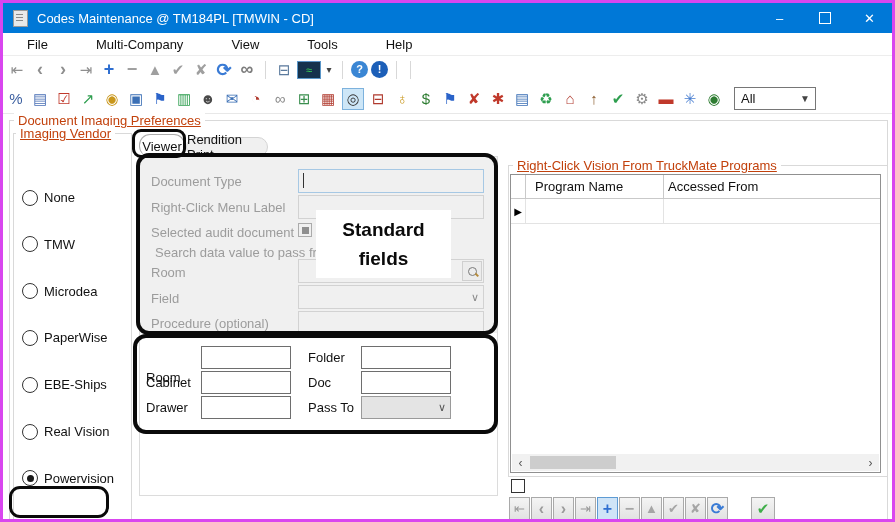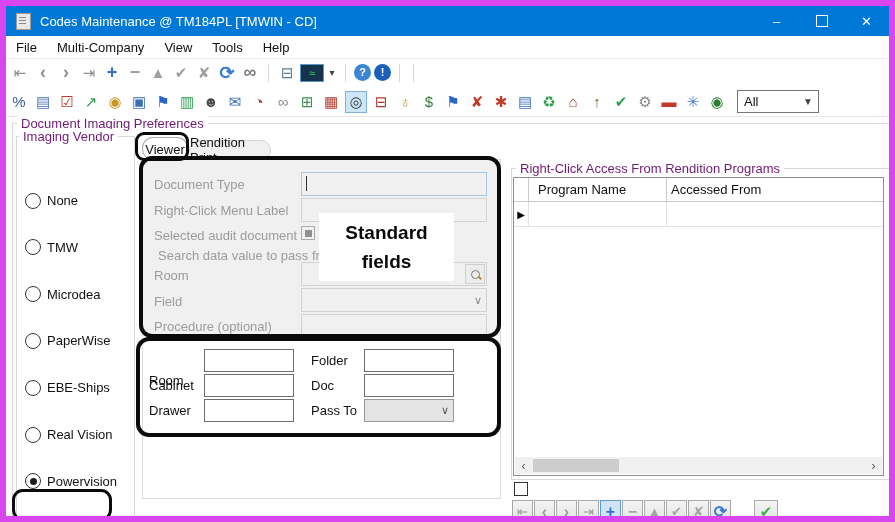--- a/index.html
+++ b/index.html
@@ -1,33 +1,33 @@
 <!DOCTYPE html>
 <html><head>
 <meta charset="utf-8">
 <style>
   html,body{margin:0;padding:0;background:#cfcfcf;font-family:"Liberation Sans",sans-serif;}
-  .window{position:relative;width:895px;height:522px;background:#fff;border:6px solid #d946ef;
+  .window{position:relative;width:895px;height:522px;background:#fff;border:3px solid #d946ef;
           box-sizing:border-box;overflow:hidden;font-size:13px;color:#111;}
   .abs{position:absolute;}
 
   
   .titlebar{left:0;top:0;width:100%;height:30px;background:#0078d7;display:flex;align-items:center;color:#fff;}
   .app-icon{width:13px;height:15px;margin:0 9px 0 10px;background:#e9e9e9;border:1px solid #9a9a9a;position:relative;}
   .app-icon::after{content:"";position:absolute;left:2px;top:3px;width:7px;height:1px;
      box-shadow:0 3px 0 #8a8a8a,0 6px 0 #8a8a8a;background:#8a8a8a;}
   .title-text{font-size:13px;}
   .win-controls{margin-left:auto;display:flex;height:100%;}
   .win-btn{width:45px;height:100%;display:flex;align-items:center;justify-content:center;font-size:13px;color:#fff;}
   .maxglyph{width:10px;height:10px;border:1px solid #fff;display:block;}
 
   
   .menubar{left:0;top:30px;width:100%;height:22px;background:#fff;display:flex;align-items:center;
            border-bottom:1px solid #ededed;}
-  .menu-item{padding:0 10px;height:100%;display:flex;align-items:center;}
+  .menu-item{padding:0 24px;height:100%;display:flex;align-items:center;}
 
   
   .toolbar1{left:0;top:53px;width:100%;height:27px;display:flex;align-items:center;gap:3px;padding-left:4px;}
   .toolbar1 .tbtn{width:20px;height:22px;display:flex;align-items:center;justify-content:center;font-size:15px;}
   .toolbar1 .tbtn.bold{font-weight:700;font-size:18px;}
   .toolbar1 .sep{width:1px;height:18px;background:#d8d8d8;margin:0 5px;}
   .toolbar1 .screen{width:22px;height:16px;background:#16324c;border:1px solid #5a96c8;color:#39d353;
         font-size:11px;line-height:14px;text-align:center;}
   .toolbar1 .caret{width:10px;font-size:10px;color:#444;}
   .toolbar1 .round{width:17px;height:17px;border-radius:50%;color:#fff;font-size:11px;font-weight:700;
@@ -38,21 +38,21 @@
   .toolbar2 .ibtn{width:20px;height:21px;margin-right:4px;display:flex;align-items:center;justify-content:center;
             font-size:15px;}
   .toolbar2 .ibtn.active{background:#cde6f7;border:1px solid #7db2dd;width:20px;height:20px;}
   .filter-combo{width:80px;height:21px;border:1px solid #767676;background:#fff;display:flex;align-items:center;
             margin-left:6px;}
   .filter-combo .val{padding-left:6px;flex:1;}
   .filter-combo .chev{padding-right:5px;color:#444;font-size:10px;}
 
   
   .groupbox{border:1px solid #d9d9d9;background:transparent;}
-  .gb-label{background:#fff;padding:0 4px;font-size:13px;color:#701a75;white-space:nowrap;}
+  .gb-label{background:#fff;padding:0 4px;font-size:13px;color:#c2410c;white-space:nowrap;text-decoration:underline;}
 
   
   .radio-list{left:16px;top:148px;width:114px;height:374px;display:flex;flex-direction:column;justify-content:center;}
   .radio-item{height:46.8px;display:flex;align-items:center;padding-left:3px;gap:6px;}
   .radio{width:14px;height:14px;border:1px solid #333;border-radius:50%;background:#fff;flex:none;
          display:flex;align-items:center;justify-content:center;}
   .radio-item.selected .radio::after{content:"";width:7px;height:7px;border-radius:50%;background:#1a1a1a;}
 
   
   .tab{display:flex;align-items:center;justify-content:center;box-sizing:border-box;border-radius:11px;}
@@ -297,21 +297,21 @@
   <div class="abs anno" style="left:133px;top:150px;width:362px;height:182px;"></div>
   <div class="abs anno" style="left:130px;top:331px;width:365px;height:100px;"></div>
   <div class="abs anno thin" style="left:6px;top:483px;width:100px;height:32px;border-radius:11px;"></div>
 
   <div class="abs overlay-card">
     <span>Standard</span>
     <span>fields</span>
   </div>
 
   <div class="abs groupbox" style="left:505px;top:162px;width:378px;height:310px;"></div>
-  <span class="abs gb-label" style="left:510px;top:155px;">Right-Click Access From Rendition Programs</span>
+  <span class="abs gb-label" style="left:510px;top:155px;">Right-Click Vision From TruckMate Programs</span>
 
   <div class="abs grid">
     <div class="grid-header">
       <span class="gh-ind"></span>
       <span class="gh-c1">Program Name</span>
       <span class="gh-c2">Accessed From</span>
     </div>
     <div class="grid-row">
       <span class="gr-ind">▶</span>
       <span class="gr-c1"></span>

